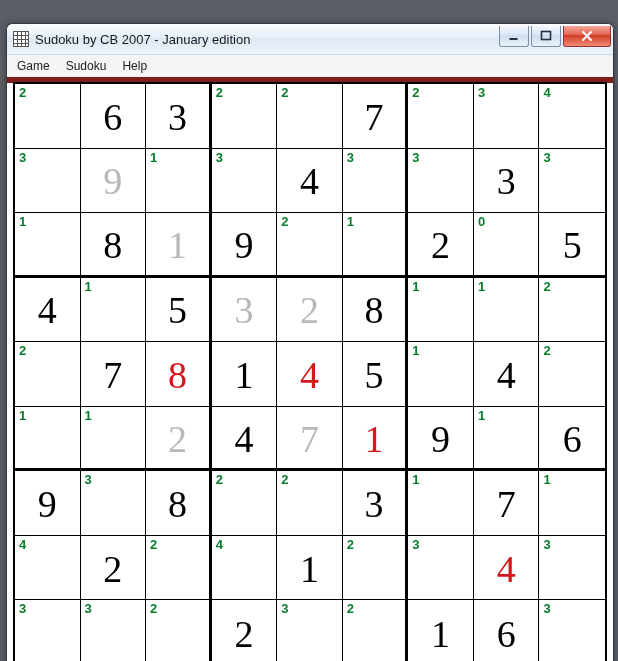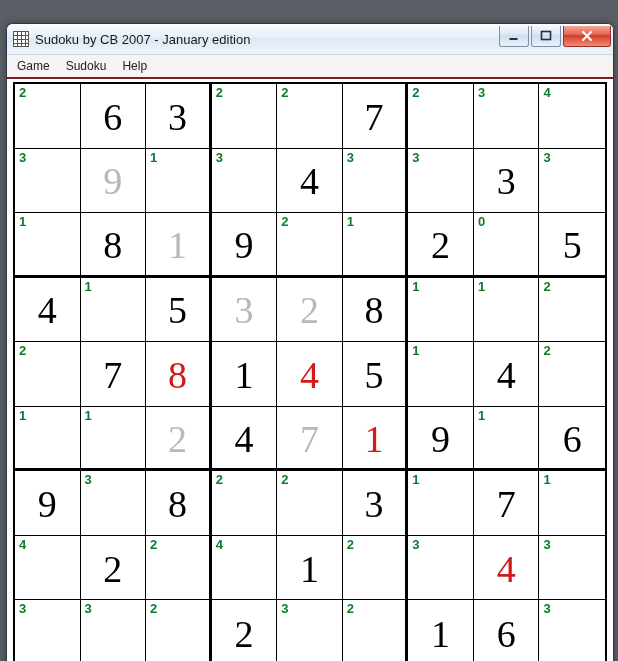--- a/index.html
+++ b/index.html
@@ -52,21 +52,21 @@
   .win-btn + .win-btn { margin-left: 2px; }
   .win-btn.close {
     width: 48px;
     background: linear-gradient(#f3a79a,#e0624e 45%,#d13b22 46%,#ef8b77);
     border-color: #933;
   }
   .win-btn svg { display:block; }
   .menubar {
     height: 22px;
     background: #f4f4f4;
-    border-bottom: 2px solid #7f1d1d;
+    border-bottom: 6px solid #7f1d1d;
     display: flex; align-items: center;
     padding: 0 2px;
     font-size: 12px;
     color: #222;
   }
   .menu-item { padding: 2px 8px; cursor: default; }
   .client {
     position: absolute;
     left: 6px; right: 6px; top: 58px; bottom: 6px;
     background: #fff;

